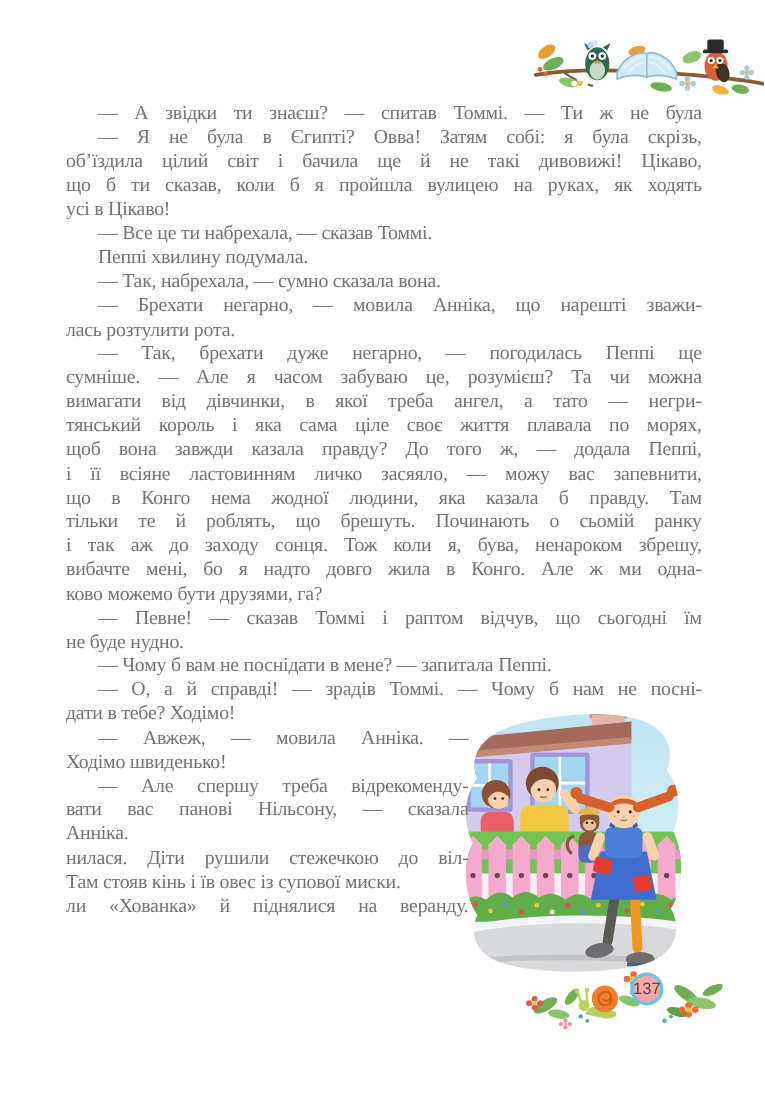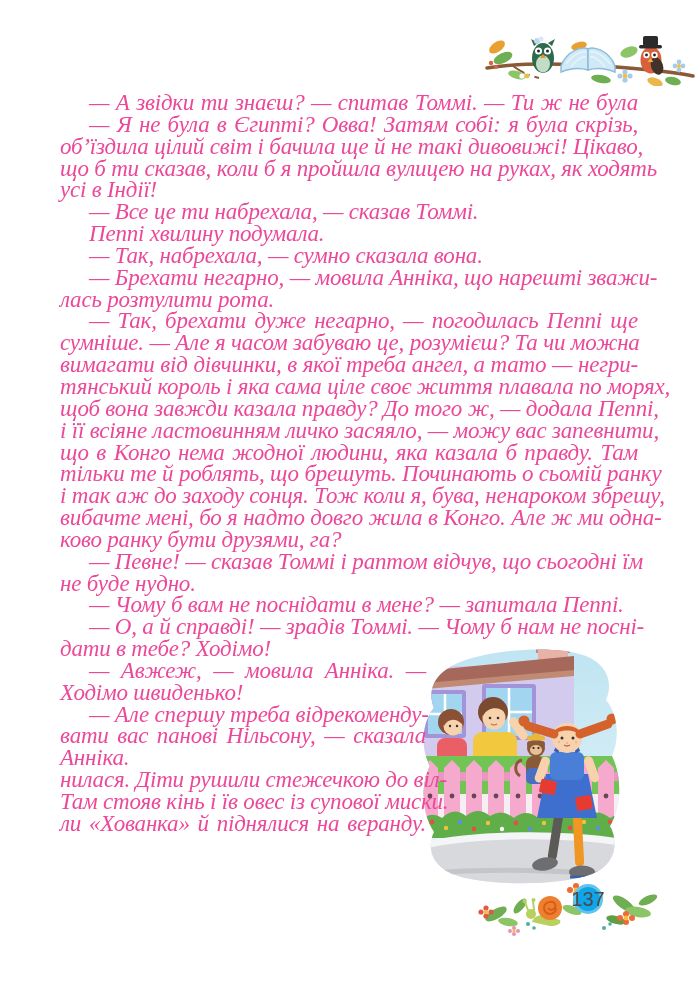--- a/index.html
+++ b/index.html
@@ -2,34 +2,34 @@
 <html><head>
 <meta charset="utf-8">
 <style>
   html,body{margin:0;padding:0;}
   body{
     width:695px;height:996px;position:relative;background:#ffffff;overflow:hidden;
     font-family:"Liberation Serif", serif;
   }
   #text-block{
     position:absolute;left:60px;top:92px;width:578px;z-index:2;
-    color:#ec4899;font-size:23px;line-height:21.85px;letter-spacing:-0.2px;font-style:italic;
+    color:#737373;font-size:18px;line-height:21.85px;letter-spacing:-0.2px;
   }
   .line{white-space:nowrap;text-align:justify;}
   .line.j{text-align-last:justify;}
   .line.ind{text-indent:29px;}
   #text-narrow{width:366px;}
   #top-deco{position:absolute;left:483px;top:22px;width:212px;height:64px;z-index:1;}
   #illustration{position:absolute;left:420px;top:646px;width:200px;height:240px;z-index:1;}
   #bottom-deco{position:absolute;left:476px;top:876px;width:195px;height:62px;z-index:3;}
   #page-badge{
     position:absolute;left:573px;top:884px;width:24px;height:24px;border-radius:50%;
-    border:3px solid #62c4ea;background:#0ea5e9;z-index:4;
+    border:3px solid #62c4ea;background:#fca5a5;z-index:4;
     display:flex;align-items:center;justify-content:center;
-    font-family:"Liberation Sans", sans-serif;font-size:20px;color:#4a4a4a;text-align:right;
+    font-family:"Liberation Sans", sans-serif;font-size:15px;color:#4a4a4a;text-align:right;
   }
 </style>
 </head>
 <body>
 
 <svg id="top-deco" viewBox="0 0 212 64">
   <g>
     <path d="M4,46 C40,40 90,42 120,44 C160,47 192,50 210,54" stroke="#8a5a38" stroke-width="3.5" fill="none" stroke-linecap="round"></path>
     <path d="M30,44 C38,50 46,54 56,56" stroke="#8a5a38" stroke-width="2" fill="none"></path>
   </g>
@@ -239,37 +239,37 @@
     </g>
   </g>
 </svg>
 
 <div id="text-block">
   <div id="text-full">
       <div class="line j ind">— А звідки ти знаєш? — спитав Томмі. — Ти ж не була</div>
       <div class="line j ind">— Я не була в Єгипті? Овва! Затям собі: я була скрізь,</div>
       <div class="line j">об’їздила цілий світ і бачила ще й не такі дивовижі! Цікаво,</div>
       <div class="line j">що б ти сказав, коли б я пройшла вулицею на руках, як ходять</div>
-      <div class="line">усі в Індії!</div>
+      <div class="line">усі в Цікаво!</div>
       <div class="line ind">— Все це ти набрехала, — сказав Томмі.</div>
       <div class="line ind">Пеппі хвилину подумала.</div>
       <div class="line ind">— Так, набрехала, — сумно сказала вона.</div>
       <div class="line j ind">— Брехати негарно, — мовила Анніка, що нарешті зважи-</div>
       <div class="line">лась розтулити рота.</div>
       <div class="line j ind">— Так, брехати дуже негарно, — погодилась Пеппі ще</div>
       <div class="line j">сумніше. — Але я часом забуваю це, розумієш? Та чи можна</div>
       <div class="line j">вимагати від дівчинки, в якої треба ангел, а тато — негри-</div>
       <div class="line j">тянський король і яка сама ціле своє життя плавала по морях,</div>
       <div class="line j">щоб вона завжди казала правду? До того ж, — додала Пеппі,</div>
       <div class="line j">і її всіяне ластовинням личко засяяло, — можу вас запевнити,</div>
       <div class="line j">що в Конго нема жодної людини, яка казала б правду. Там</div>
       <div class="line j">тільки те й роблять, що брешуть. Починають о сьомій ранку</div>
       <div class="line j">і так аж до заходу сонця. Тож коли я, бува, ненароком збрешу,</div>
       <div class="line j">вибачте мені, бо я надто довго жила в Конго. Але ж ми одна-</div>
-      <div class="line">ково ранку бути друзями, га?</div>
+      <div class="line">ково можемо бути друзями, га?</div>
       <div class="line j ind">— Певне! — сказав Томмі і раптом відчув, що сьогодні їм</div>
       <div class="line">не буде нудно.</div>
       <div class="line ind">— Чому б вам не поснідати в мене? — запитала Пеппі.</div>
       <div class="line j ind">— О, а й справді! — зрадів Томмі. — Чому б нам не посні-</div>
       <div class="line">дати в тебе? Ходімо!</div>
     </div>
   <div id="text-narrow">
       <div class="line j ind">— Авжеж, — мовила Анніка. —</div>
       <div class="line">Ходімо швиденько!</div>
       <div class="line j ind">— Але спершу треба відрекоменду-</div>

